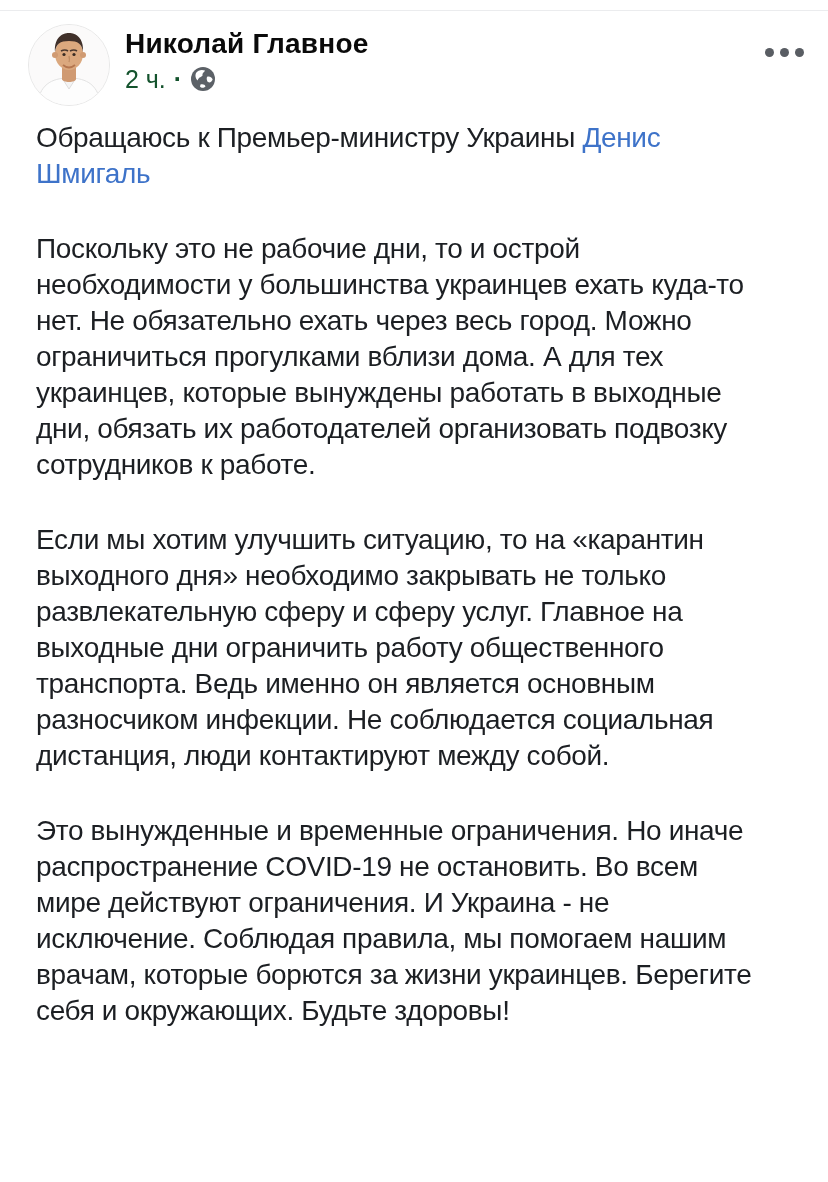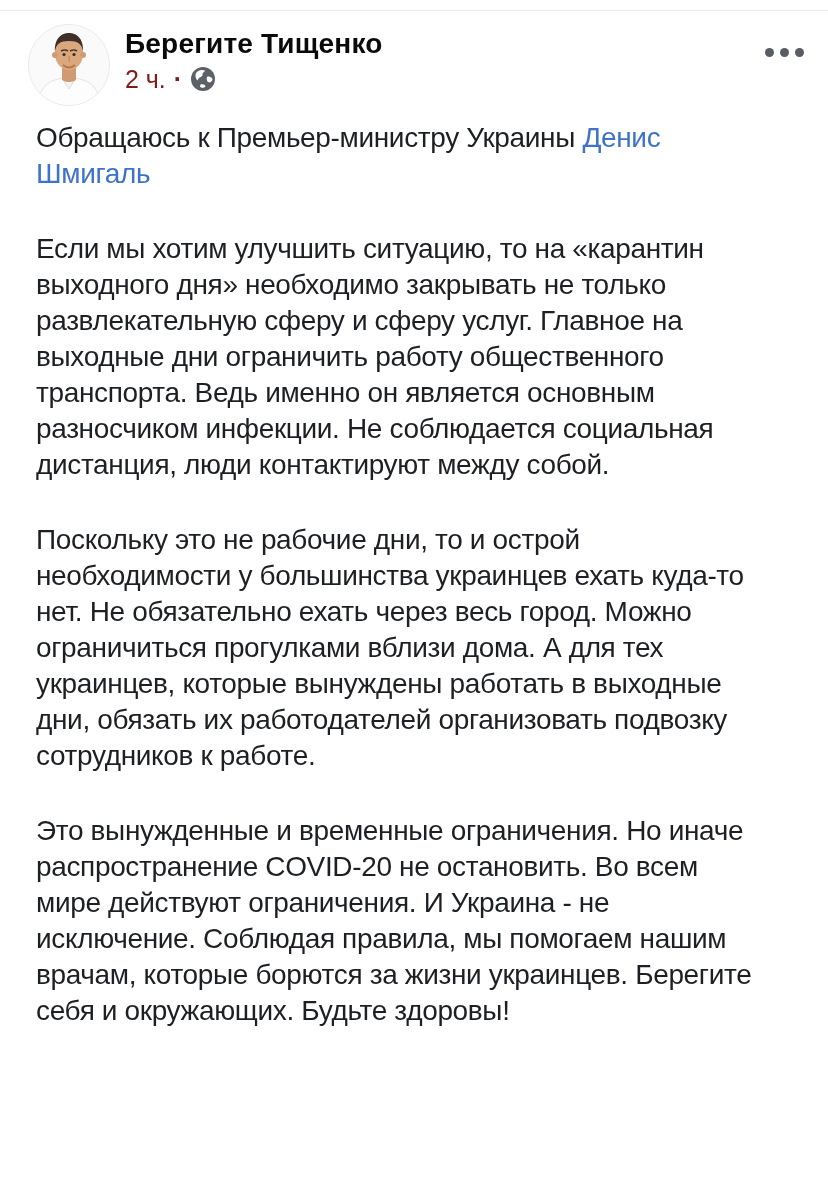--- a/index.html
+++ b/index.html
@@ -38,21 +38,21 @@
     font-weight: bold;
     color: #0a0a0a;
     line-height: 36px;
     letter-spacing: 0.2px;
     cursor: pointer;
   }
   .meta-row {
     display: flex;
     align-items: center;
     margin-top: 2px;
-    color: #7f1d1d;
+    color: #14532d;
     font-size: 25px;
     line-height: 30px;
   }
   .meta-row .sep { margin: 0 8px; font-weight: bold; }
   .globe { width: 26px; height: 26px; display: block; }
   .menu-dots {
     position: absolute;
     right: 22px;
     top: 31px;
     display: flex;
@@ -115,21 +115,21 @@
         <path d="M41,26 q4,-2 7,0" stroke="#4a382f" stroke-width="1.6" fill="none"></path>
         <circle cx="35" cy="29.5" r="1.6" fill="#3a2c24"></circle>
         <circle cx="45" cy="29.5" r="1.6" fill="#3a2c24"></circle>
 
         <path d="M40,31 q1,4 0,6" stroke="#c08d64" stroke-width="1.4" fill="none"></path>
         <path d="M34,40 q6,5 12,0" stroke="#b5764f" stroke-width="1.8" fill="none"></path>
       </svg>
     </div>
 
     <div class="header-text">
-      <div class="author-name">Берегите Тищенко</div>
+      <div class="author-name">Николай Главное</div>
       <div class="meta-row">
         <span>2 ч.</span>
         <span class="sep">·</span>
         <svg class="globe" viewBox="0 0 26 26">
           <circle cx="13" cy="13" r="12" fill="#5c6167"></circle>
           <path d="M6,7 C8,4 12,3.4 15,4.6 C14.2,6.6 12,7.2 12.6,9.4 C10.4,11.4 8.6,11.2 7.6,14.6 C5.6,12.8 4.8,9.6 6,7 Z" fill="#ffffff"></path>
           <path d="M17.5,10.5 C20,10 22.4,11.6 22.6,13.8 C21.4,16.4 18.6,17.6 17.2,15 C16.6,13.4 16.4,11.4 17.5,10.5 Z" fill="#ffffff"></path>
           <path d="M10.5,18.5 C12.5,17.6 15,18.4 15.5,20.4 C13.8,22.2 11,22 10,20.4 Z" fill="#ffffff"></path>
         </svg>
       </div>
@@ -142,38 +142,38 @@
     </button>
 
   </div>
 
   <div class="post-content">
 
     <p class="body-text"><span>Обращаюсь к Премьер-министру Украины </span><a class="mention-link">Денис
 Шмигаль</a></p>
 
 
+    <p class="body-text">Поскольку это не рабочие дни, то и острой
+необходимости у большинства украинцев ехать куда-то
+нет. Не обязательно ехать через весь город. Можно
+ограничиться прогулками вблизи дома. А для тех
+украинцев, которые вынуждены работать в выходные
+дни, обязать их работодателей организовать подвозку
+сотрудников к работе.</p>
+
     <p class="body-text">Если мы хотим улучшить ситуацию, то на «карантин
 выходного дня» необходимо закрывать не только
 развлекательную сферу и сферу услуг. Главное на
 выходные дни ограничить работу общественного
 транспорта. Ведь именно он является основным
 разносчиком инфекции. Не соблюдается социальная
 дистанция, люди контактируют между собой.</p>
 
-    <p class="body-text">Поскольку это не рабочие дни, то и острой
-необходимости у большинства украинцев ехать куда-то
-нет. Не обязательно ехать через весь город. Можно
-ограничиться прогулками вблизи дома. А для тех
-украинцев, которые вынуждены работать в выходные
-дни, обязать их работодателей организовать подвозку
-сотрудников к работе.</p>
-
     <p class="body-text">Это вынужденные и временные ограничения. Но иначе
-распространение COVID-20 не остановить. Во всем
+распространение COVID-19 не остановить. Во всем
 мире действуют ограничения. И Украина - не
 исключение. Соблюдая правила, мы помогаем нашим
 врачам, которые борются за жизни украинцев. Берегите
 себя и окружающих. Будьте здоровы!</p>
 
   </div>
 
 </div>
 
 </body></html>

